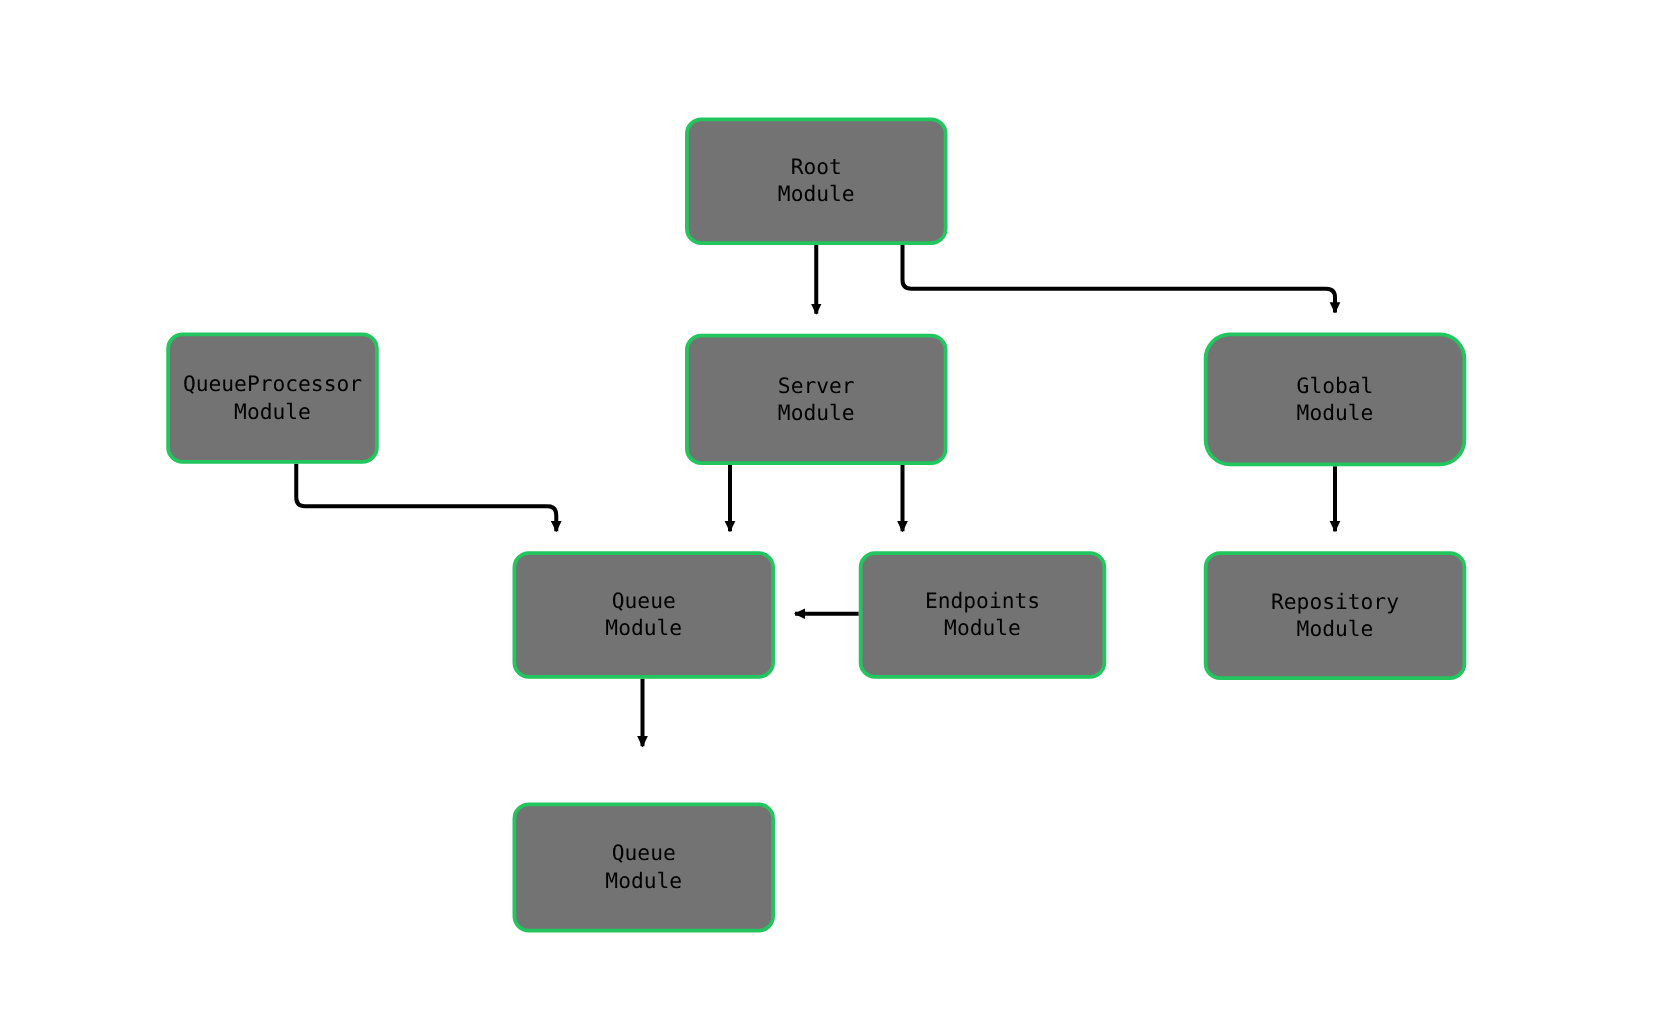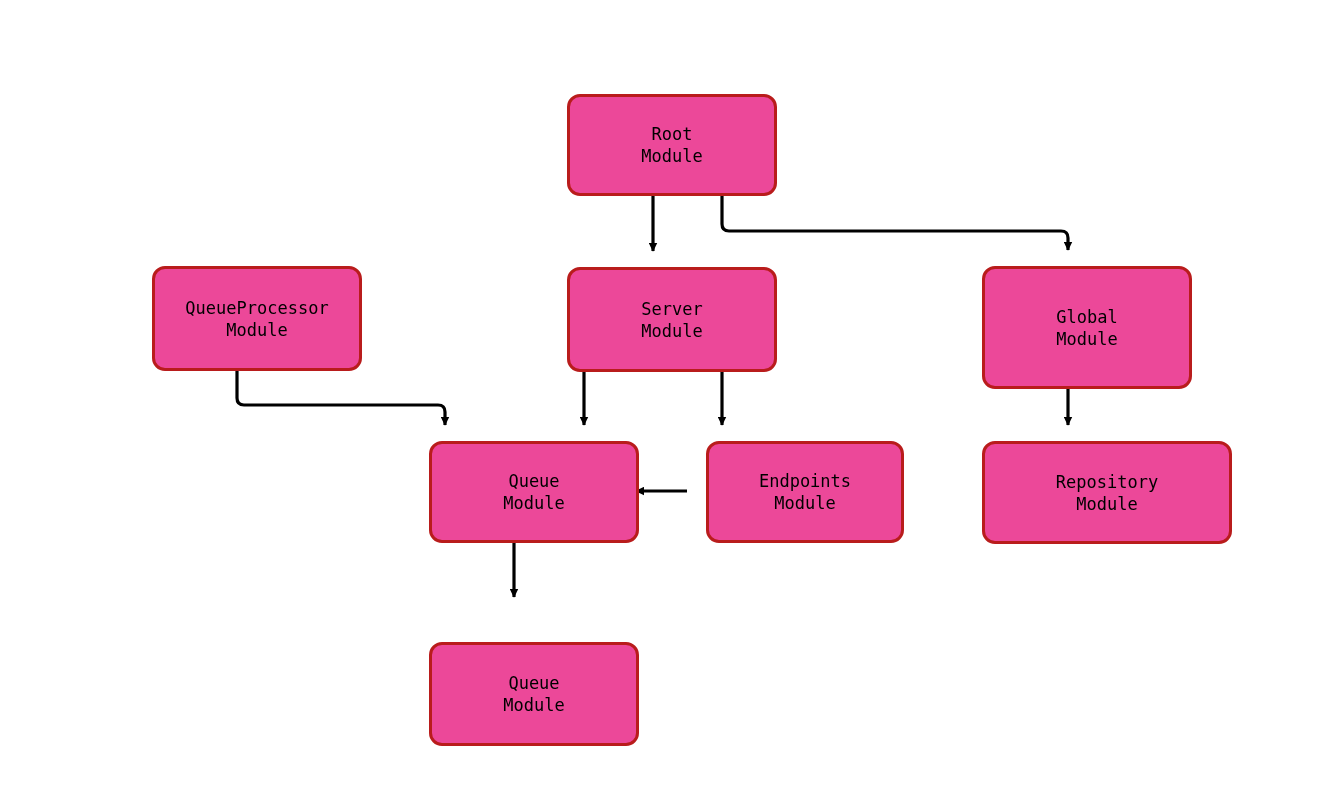--- a/index.html
+++ b/index.html
@@ -22,29 +22,28 @@
   #edge-layer {
     position: absolute;
     left: 0;
     top: 0;
     width: 1337px;
     height: 809px;
   }
   .node {
     position: absolute;
     box-sizing: border-box;
-    background: #ec4899;
-    border: 3px solid #b91c1c;
+    background: #737373;
+    border: 3px solid #22c55e;
     border-radius: 13px;
     display: flex;
     flex-direction: column;
     align-items: center;
     justify-content: center;
     z-index: 2;
-    margin-left: 19px;
   }
   .node-line {
     font-family: "DejaVu Sans Mono", "Liberation Mono", monospace;
     font-size: 17px;
     line-height: 22px;
     color: #000000;
     white-space: pre;
     letter-spacing: 0px;
   }
 </style>
@@ -75,46 +74,46 @@
     <path d="M 1068 373 L 1068 425" fill="none" stroke="#000000" stroke-width="3.2" marker-end="url(#arrowhead)"></path>
 
     <path d="M 514 543 L 514 597" fill="none" stroke="#000000" stroke-width="3.2" marker-end="url(#arrowhead)"></path>
   </svg>
 
   <div class="node" style="left:548px; top:94px; width:210px; height:102px;">
     <div class="node-line">Root</div>
     <div class="node-line">Module</div>
   </div>
 
-  <div class="node" style="left:133px; top:266px; width:210px; height:105px;">
+  <div class="node" style="left:133px; top:266px; width:170px; height:105px;">
     <div class="node-line">QueueProcessor</div>
     <div class="node-line">Module</div>
   </div>
 
   <div class="node" style="left:548px; top:267px; width:210px; height:105px;align-items:center;">
     <div class="node-line">Server</div>
     <div class="node-line">Module</div>
   </div>
 
-  <div class="node" style="left:963px; top:266px; width:210px; height:123px;">
+  <div class="node" style="left:963px; top:266px; width:210px; height:107px;border-radius:21px;">
     <div class="node-line">Global</div>
     <div class="node-line">Module</div>
   </div>
 
   <div class="node" style="left:410px; top:441px; width:210px; height:102px;">
     <div class="node-line">Queue</div>
     <div class="node-line">Module</div>
   </div>
 
   <div class="node" style="left:687px; top:441px; width:198px; height:102px;">
     <div class="node-line">Endpoints</div>
     <div class="node-line">Module</div>
   </div>
 
-  <div class="node" style="left:963px; top:441px; width:250px; height:103px;">
+  <div class="node" style="left:963px; top:441px; width:210px; height:103px;">
     <div class="node-line">Repository</div>
     <div class="node-line">Module</div>
   </div>
 
   <div class="node" style="left:410px; top:642px; width:210px; height:104px;">
     <div class="node-line">Queue</div>
     <div class="node-line">Module</div>
   </div>
 
 </div>

